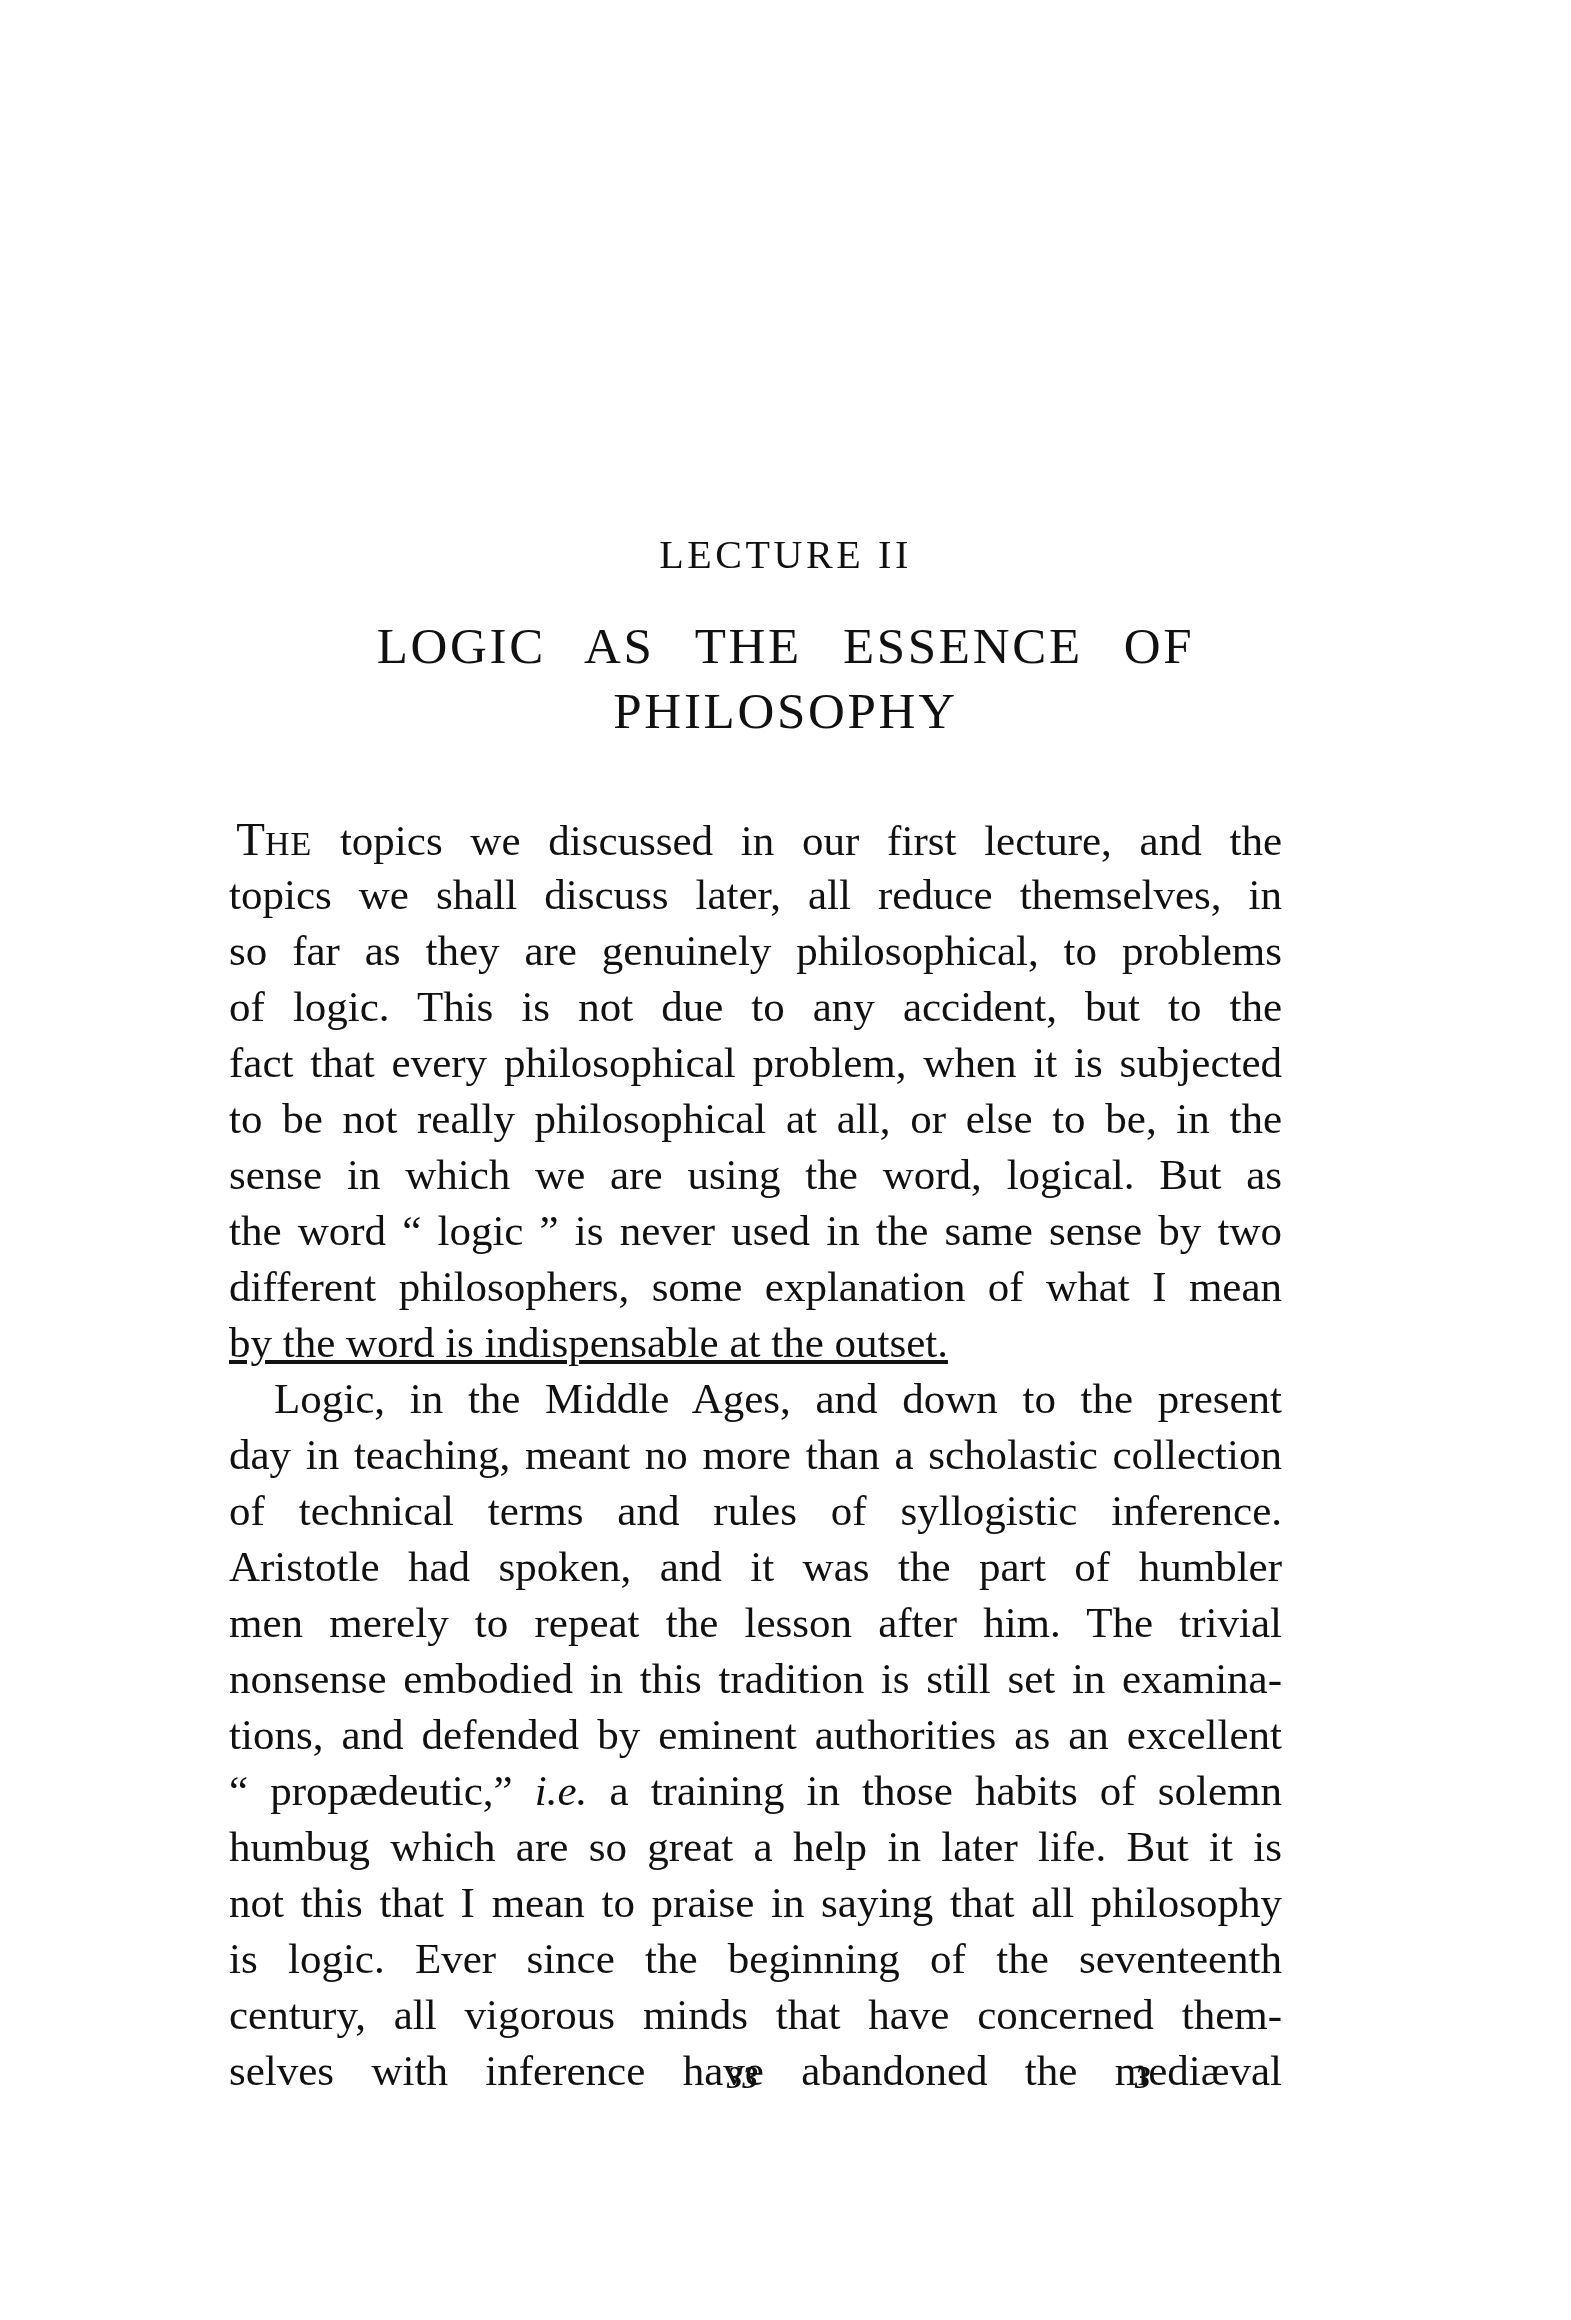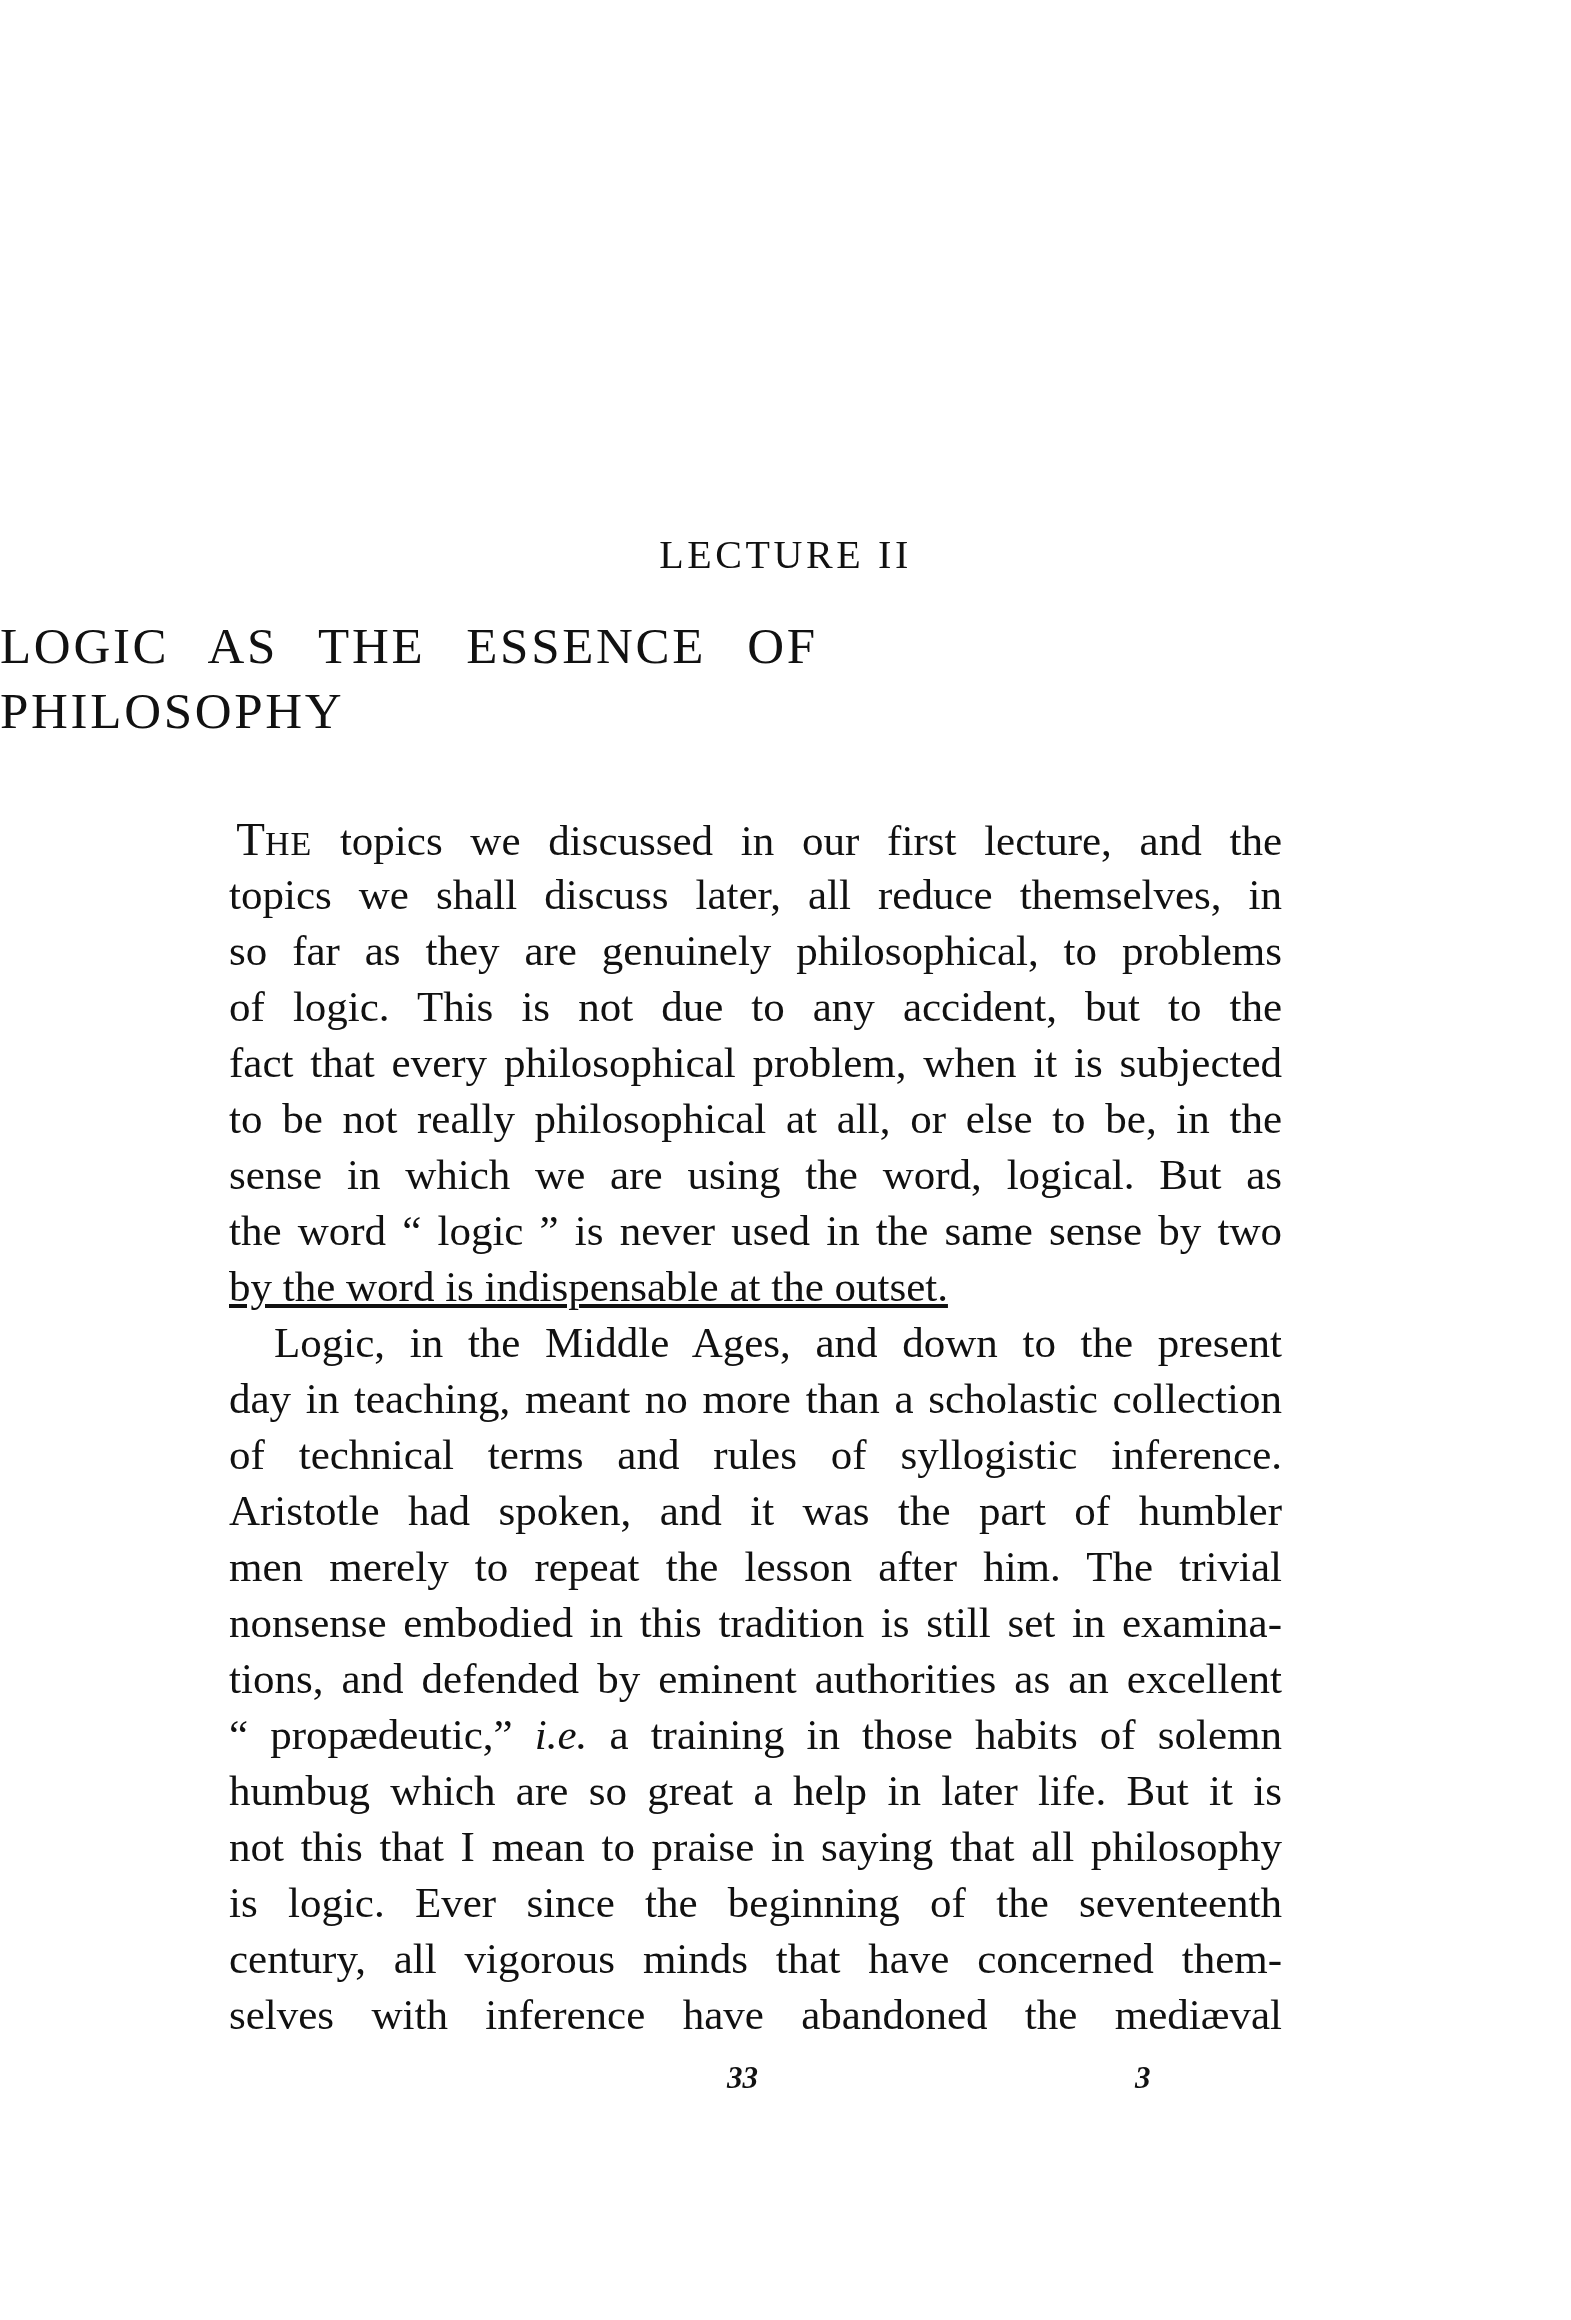--- a/index.html
+++ b/index.html
@@ -2,21 +2,21 @@
 <html style="font-size:14.5px"><head>
 <meta charset="utf-8">
 <style>
   html, body { margin: 0; padding: 0; background: #ffffff; }
   body { width: 1571px; height: 2320px; position: relative; overflow: hidden; }
   .page { position: absolute; left: 0; top: 0; width: 1292px; height: 2320px; background: #ffffff; color: #111111;
           font-family: "Liberation Serif", "DejaVu Serif", serif; }
   .lecture-label { position: absolute; left: 0; width: 1571px; top: 535px; text-align: center;
           font-size: 40px; letter-spacing: 3.6px; line-height: 40px; }
   .lecture-label .lbl { font-style: normal; }
-  .title { position: absolute; left: 0; width: 1571px; font-size: 51px; letter-spacing: 2.7px; line-height: 51px; word-spacing: 25.5px; }
+  .title { position: absolute; left: 0; width: 1571px; text-align: center; font-size: 51px; letter-spacing: 2.7px; line-height: 51px; word-spacing: 25.5px; }
   .title.t1 { top: 621px; }
   .title.t2 { top: 686px; }
   .body { position: absolute; left: 229px; width: 1053px; top: 775px; font-size: 43px; line-height: 56px; margin-top: 36px; }
   .line { display: block; height: 56px; white-space: nowrap; text-align: justify; text-align-last: justify; }
   .line.last { text-align-last: left; text-decoration: underline; }
   .line.indent { padding-left: 45px; }
   .sc-big { font-size: 47px; }
   .sc-small { font-size: 34px; letter-spacing: 0.9px; }
   .it { font-style: italic; }
   .folio { position: absolute; top: 2062px; font-size: 31px; font-weight: bold; font-style: italic; line-height: 31px; }
@@ -37,20 +37,21 @@
 
   <div class="body">
     <span class="line" style="padding-left:7.3px;"><span class="sc-big">T</span><span class="sc-small">HE</span><span> topics we discussed in our first lecture, and the</span></span>
     <span class="line">topics we shall discuss later, all reduce themselves, in</span>
     <span class="line">so far as they are genuinely philosophical, to problems</span>
     <span class="line">of logic. This is not due to any accident, but to the</span>
     <span class="line">fact that every philosophical problem, when it is subjected</span>
     <span class="line">to be not really philosophical at all, or else to be, in the</span>
     <span class="line">sense in which we are using the word, logical. But as</span>
     <span class="line">the word “ logic ” is never used in the same sense by two</span>
+    <span class="line">different philosophers, some explanation of what I mean</span>
     <span class="line last">by the word is indispensable at the outset.</span>
     <span class="line indent">Logic, in the Middle Ages, and down to the present</span>
     <span class="line">day in teaching, meant no more than a scholastic collection</span>
     <span class="line">of technical terms and rules of syllogistic inference.</span>
     <span class="line">Aristotle had spoken, and it was the part of humbler</span>
     <span class="line">men merely to repeat the lesson after him. The trivial</span>
     <span class="line">nonsense embodied in this tradition is still set in examina-</span>
     <span class="line">tions, and defended by eminent authorities as an excellent</span>
     <span class="line"><span>“ propædeutic,”</span> <span class="it">i.e.</span><span> a training in those habits of solemn</span></span>
     <span class="line">humbug which are so great a help in later life. But it is</span>

